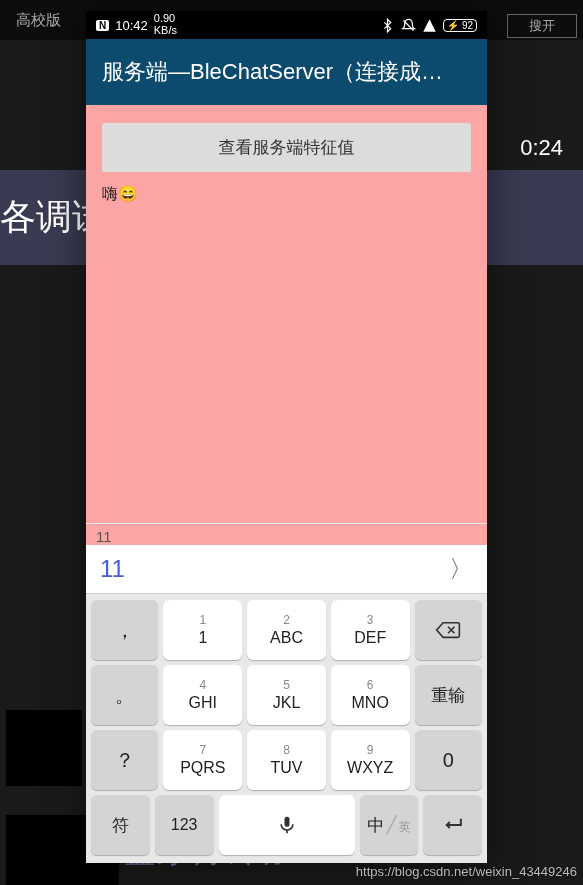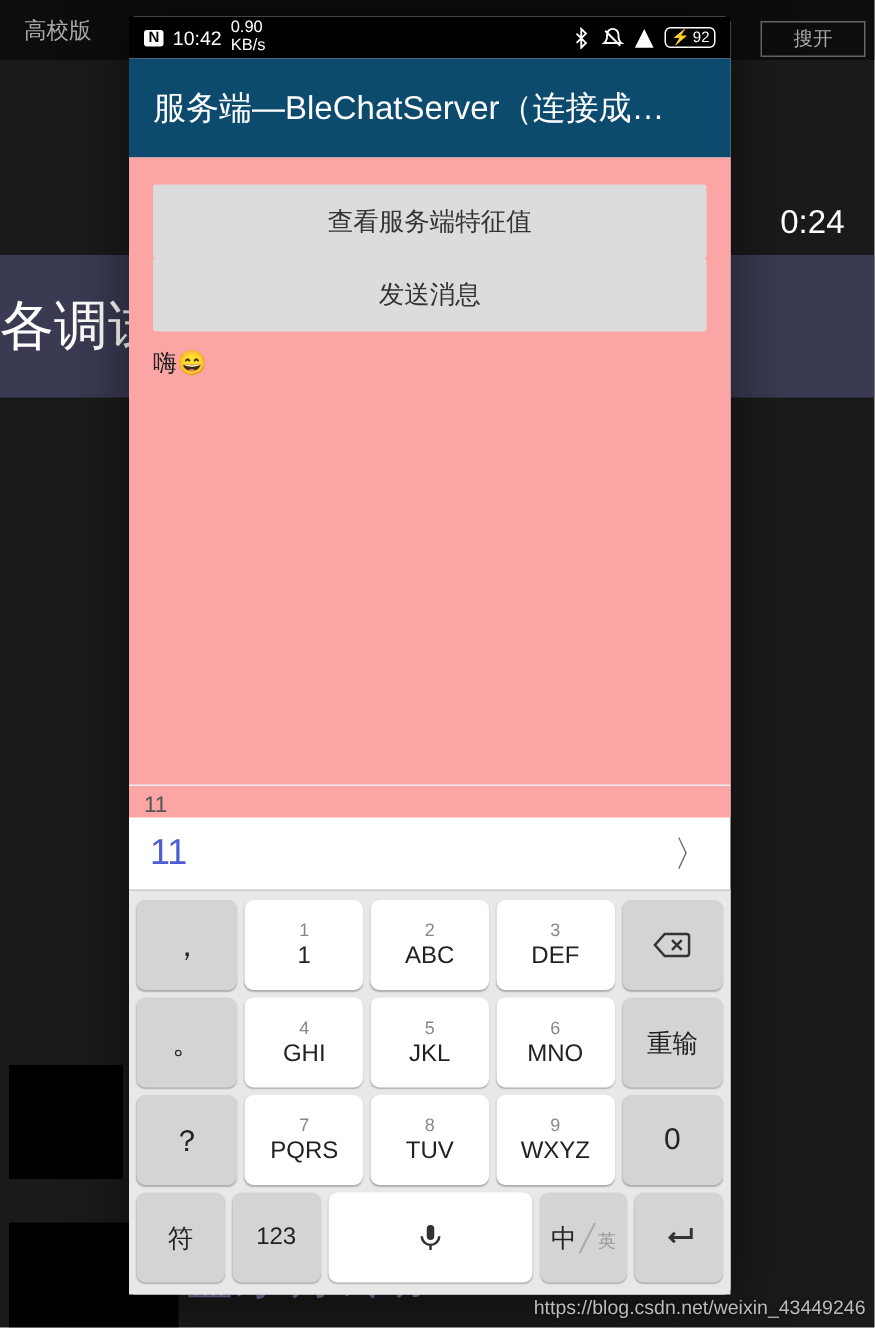--- a/index.html
+++ b/index.html
@@ -302,21 +302,20 @@
         <span class="bolt">⚡</span>
         <span>92</span>
       </span>
     </div>
   </div>
 
   <div class="app-header">服务端—BleChatServer（连接成…</div>
 
   <div class="app-body">
     <button class="btn-grey">查看服务端特征值</button>
-    <button class="btn-grey send">发送消息</button>
     <div class="chat-area">
       <div class="chat-line">嗨😄</div>
     </div>
     <div class="candidate-strip">11</div>
   </div>
 
   <div class="candidate-bar">
     <span>11</span>
     <span class="arrow">〉</span>
   </div>

